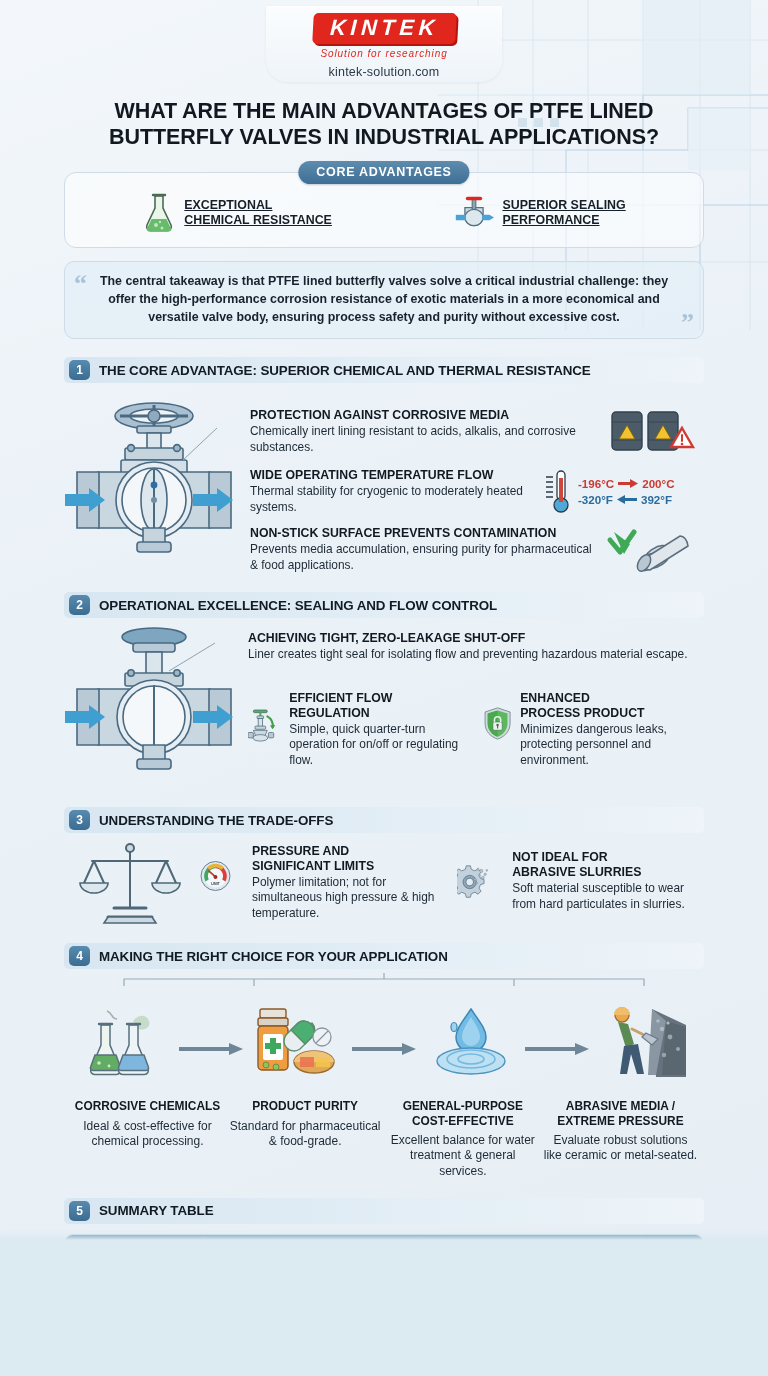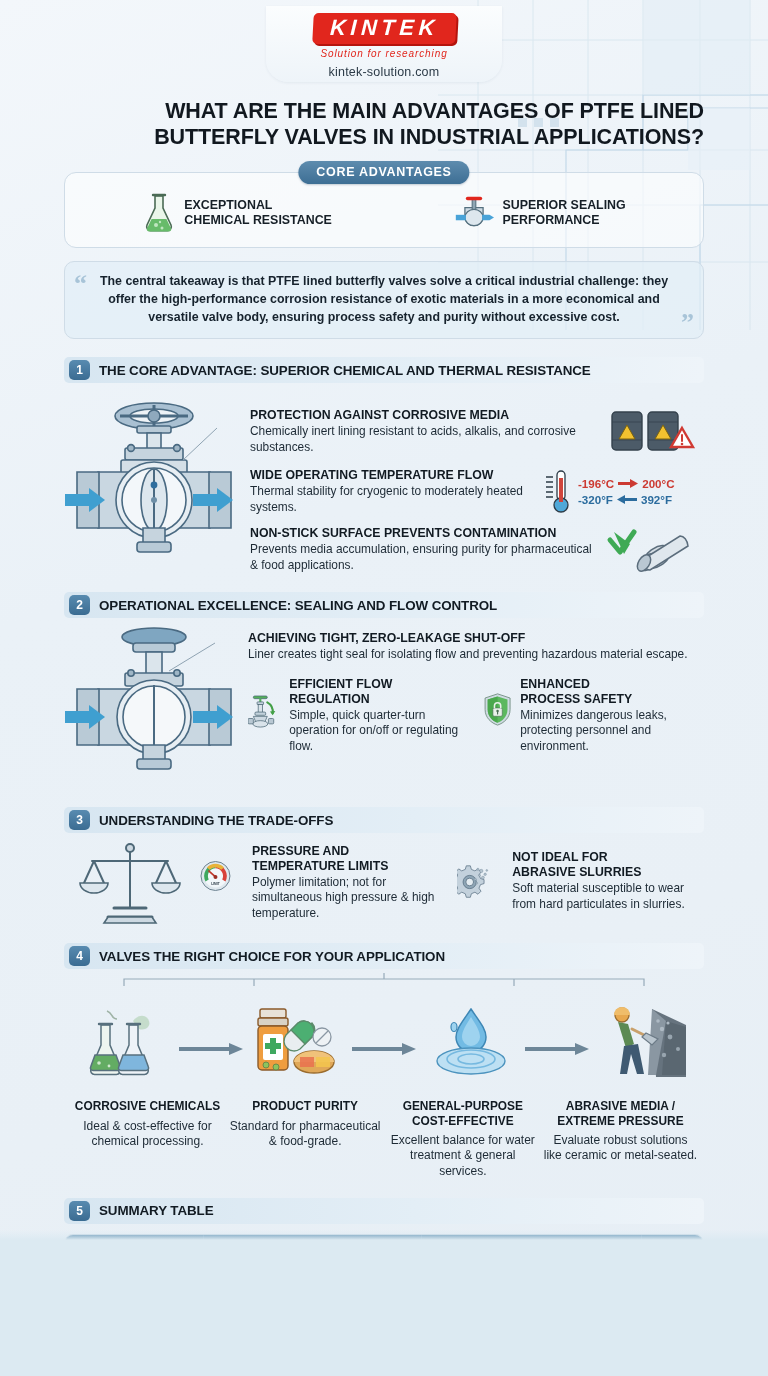--- a/index.html
+++ b/index.html
@@ -31,37 +31,37 @@
     display:inline-block;background:#e1261d;color:#fff;border-radius:5px;
     padding:4px 17px 5px; font-size:22px; font-weight:bold; letter-spacing:4.5px;
     font-style:italic; line-height:1; box-shadow:2px 2px 0 #b5140d;
     transform:skewX(-3deg);
   }
   .logo-tag{ color:#e1261d; font-size:10px; font-style:italic; letter-spacing:.9px; margin-top:4px;}
   .logo-url{ font-size:12.5px; color:#2b3a47; margin-top:6px; letter-spacing:.2px;}
 
   h1.title{
     font-size:21.5px; line-height:1.22; font-weight:bold; letter-spacing:-.1px;
-    color:#11181f; margin:16px auto 0; width:640px; text-align:right;
+    color:#11181f; margin:16px auto 0; width:640px; text-align:center;
   }
 
   
   .core-wrap{ position:relative; width:640px; margin:22px auto 0; }
   .core-chip{
     position:absolute; top:-11px; left:50%; transform:translateX(-50%);
     background:linear-gradient(to bottom,#5e8cae,#3d6e94); color:#fff;
     font-size:12.5px; font-weight:bold; letter-spacing:.7px;
     padding:4px 18px 5px; border-radius:13px; z-index:3;
     box-shadow:0 1px 2px rgba(30,60,90,.25);
   }
   .core-box{
     border:1px solid #cfdce7; border-radius:12px; background:rgba(255,255,255,.55);
     padding:20px 16px 14px; display:flex; justify-content:space-around; align-items:center;
   }
-  .core-item{ display:flex; align-items:center; gap:8px; }
+  .core-item{ display:flex; align-items:center; gap:8px;text-decoration:underline; }
   .core-item .lbl{ font-size:12.4px; font-weight:bold; line-height:1.22; color:#161f27;}
 
   
   .quote{
     width:640px; margin:13px auto 0; border:1px solid #cfdce7; border-radius:10px;
     background:rgba(226,238,246,.72); padding:11px 34px 12px; position:relative; text-align:center;
   }
   .quote p{ font-size:12.4px; font-weight:bold; line-height:1.42; color:#16222d;}
   .qm{ position:absolute; color:#a8c4d8; font-size:26px; font-weight:bold; line-height:1; font-family:"Liberation Serif",serif;}
   .qm.l{ left:9px; top:9px;} .qm.r{ right:9px; bottom:2px;}
@@ -92,21 +92,21 @@
   .s1 .txt{ flex:1 1 auto; }
   .s1 .ic{ width:108px; flex:0 0 auto; display:flex; align-items:center; justify-content:center;}
   .gap1{ height:13px;} .gap2{height:11px;}
   .tempnum{ font-size:11.6px; font-weight:bold; }
   .tc{ color:#cc3a32;} .tf{ color:#2b6c9e;}
 
   
   .s2{ display:flex; gap:4px; margin-top:5px;}
   .s2 .valve{ width:180px; flex:0 0 auto; display:flex;align-items:center;justify-content:center;}
   .s2 .right{ flex:1 1 auto; padding-top:8px;}
-  .s2 .two{ display:flex; gap:14px; margin-top:14px;}
+  .s2 .two{ display:flex; gap:14px; margin-top:28px;}
   .s2 .cell{ flex:1 1 0; display:flex; gap:8px; align-items:flex-start;}
 
   
   .s3{ display:flex; align-items:center; gap:10px; margin-top:6px; padding-left:6px;}
   .s3 .scale{ width:120px; flex:0 0 auto; display:flex; justify-content:center;}
   .s3 .cell{ flex:1 1 0; display:flex; gap:21px; align-items:flex-start;}
 
   
   .s4{ margin-top:4px; position:relative;}
   .s4 .icons{ display:flex; align-items:flex-end; justify-content:space-between; padding:16px 6px 0;}
@@ -412,21 +412,21 @@
               <path d="M28 7L47 13v19c0 13.5-9.5 22-19 25.5C18.5 54 9 45.5 9 32V13z" fill="#5cb85f"></path>
               <path d="M28 7v50.5C18.5 54 9 45.5 9 32V13z" fill="#4aa84d"></path>
               <rect x="19" y="29" width="18" height="16" rx="2.5" fill="#e9f1ea" stroke="#4a6b55" stroke-width="1.2"></rect>
               <path d="M22 29v-4a6 6 0 0112 0v4" fill="none" stroke="#e9f1ea" stroke-width="3"></path>
               <circle cx="28" cy="35" r="2.4" fill="#4a6b55"></circle>
               <path d="M28 36.5v4" stroke="#4a6b55" stroke-width="2.2" stroke-linecap="round"></path>
             </svg>
             <div>
               <div class="bh">
                 <span>ENHANCED</span><br>
-                <span>PROCESS SAFETY</span>
+                <span>PROCESS PRODUCT</span>
               </div>
               <div class="bd">Minimizes dangerous leaks, protecting personnel and environment.</div>
             </div>
           </div>
         </div>
       </div>
     </div>
   </div>
 
   <div class="sec">
@@ -458,21 +458,21 @@
           <path d="M31 9a23 23 0 00-20 34l6.5-4A15.5 15.5 0 0131 16.5z" fill="#3fa85f"></path>
           <path d="M31 9a23 23 0 0120 34l-6.5-4A15.5 15.5 0 0031 16.5z" fill="#d8413a"></path>
           <path d="M14 15a23 23 0 0134 0l-5.5 4.5a15.5 15.5 0 00-23 0z" fill="#e8b33a"></path>
           <path d="M31 34L18 22" stroke="#c0392b" stroke-width="3.4" stroke-linecap="round"></path>
           <circle cx="31" cy="34" r="4" fill="#9c2f24"></circle>
           <text x="31" y="51" text-anchor="middle" font-size="6.5" font-weight="bold" fill="#2c3b47" font-family="Liberation Sans, sans-serif">LIMIT</text>
         </svg>
         <div>
           <div class="bh">
             <span>PRESSURE AND</span><br>
-            <span>TEMPERATURE LIMITS</span>
+            <span>SIGNIFICANT LIMITS</span>
           </div>
           <div class="bd">Polymer limitation; not for simultaneous high pressure &amp; high temperature.</div>
         </div>
       </div>
 
       <div class="cell">
         <svg width="62" height="64" viewBox="0 0 62 64">
           <g fill="#c3d1dc" stroke="#5b7284" stroke-width="1.5">
             <path d="M27 4h8l2 7 7 3 6-4 6 6-4 6 3 7 7 2v8l-7 2-3 7 4 6-6 6-6-4-7 3-2 7h-8l-2-7-7-3-6 4-6-6 4-6-3-7-7-2v-8l7-2 3-7-4-6 6-6 6 4 7-3z" transform="translate(-8,-1) scale(0.92)"></path>
             <circle cx="23" cy="32" r="12" fill="#8fa6b6"></circle>
@@ -496,21 +496,21 @@
           </div>
           <div class="bd">Soft material susceptible to wear from hard particulates in slurries.</div>
         </div>
       </div>
     </div>
   </div>
 
   <div class="sec">
     <div class="sechead">
       <div class="num">4</div>
-      <div class="st">VALVES THE RIGHT CHOICE FOR YOUR APPLICATION</div>
+      <div class="st">MAKING THE RIGHT CHOICE FOR YOUR APPLICATION</div>
     </div>
 
     <div class="s4">
       <svg width="640" height="14" viewBox="0 0 640 14" style="display:block">
         <path d="M60 13V6h520v7M320 6V0M190 13V6M450 13V6" fill="none" stroke="#97abba" stroke-width="1.2"></path>
       </svg>
 
       <div class="icons">
         <div class="step">
           <svg width="96" height="70" viewBox="0 0 96 70">

